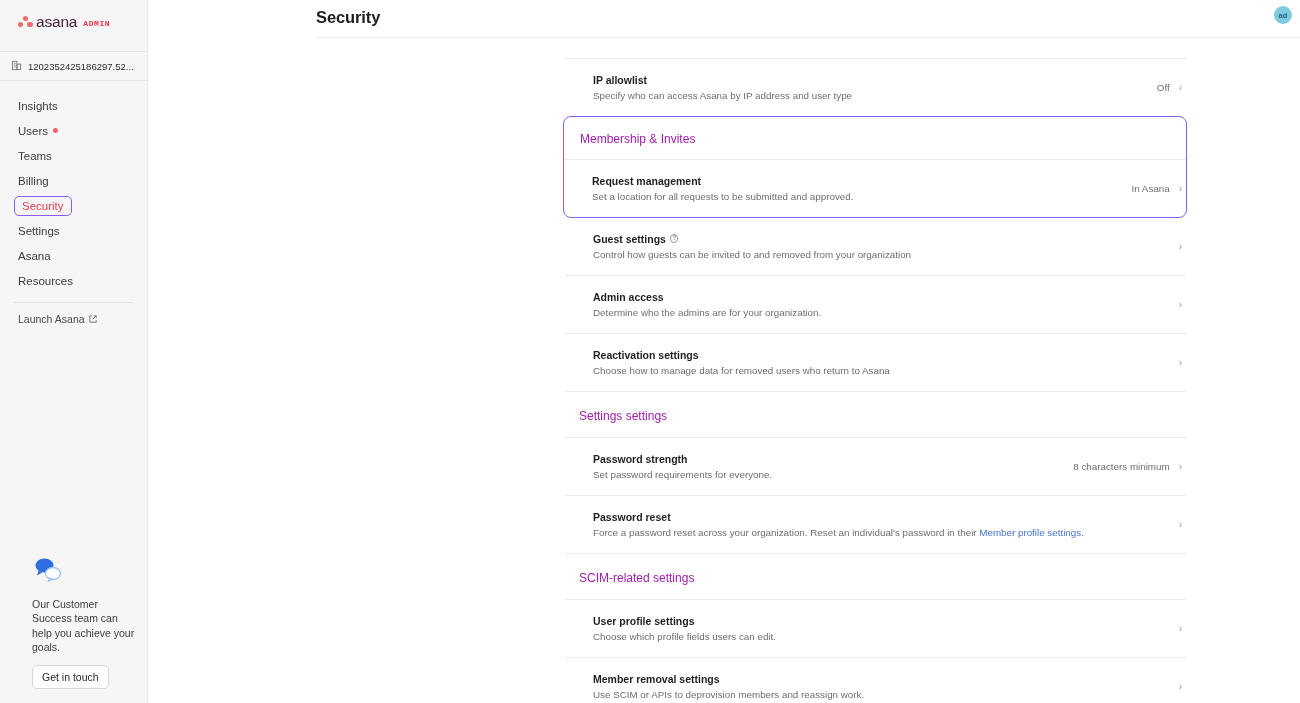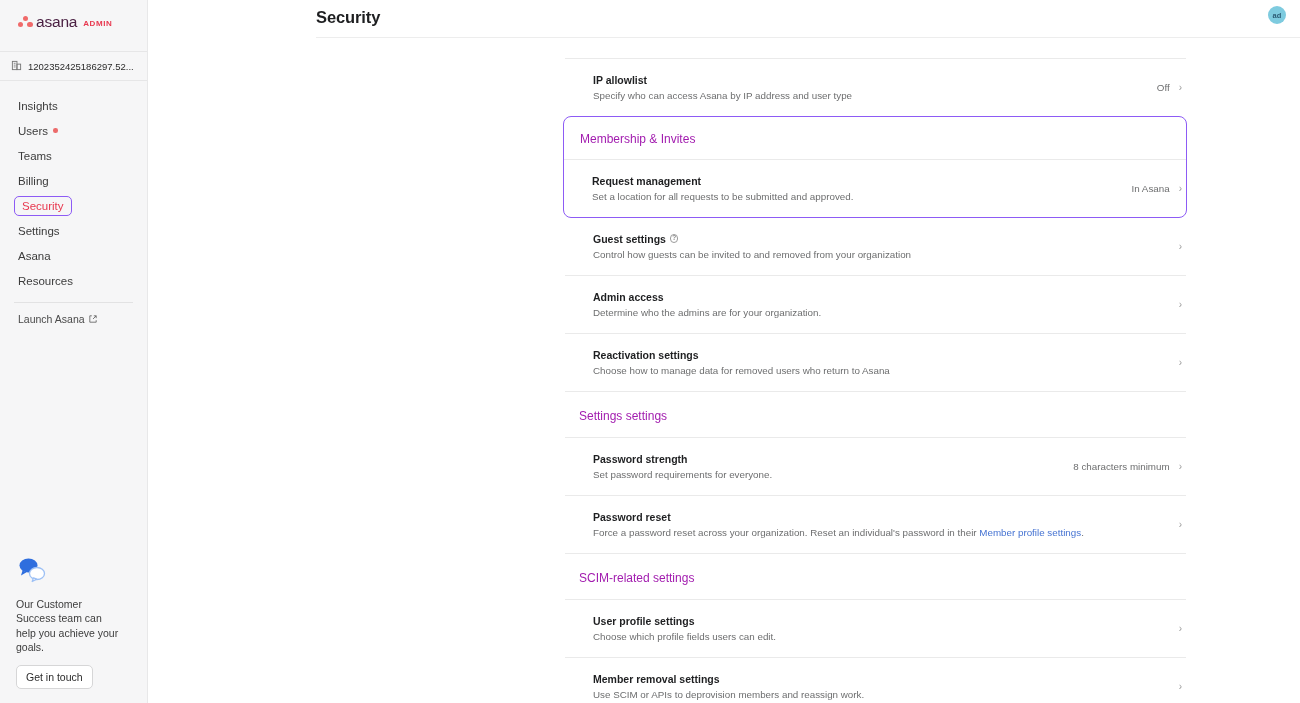--- a/index.html
+++ b/index.html
@@ -27,21 +27,21 @@
   .logo-dots i { position: absolute; border-radius: 50%; background: #f06a6a; display:block; }
   .logo-dots i:nth-child(1) { width: 5.4px; height: 5.4px; left: 4.8px; top: 0.5px; }
   .logo-dots i:nth-child(2) { width: 5.4px; height: 5.4px; left: 0px; top: 6.4px; }
   .logo-dots i:nth-child(3) { width: 5.4px; height: 5.4px; left: 9.4px; top: 6.4px; }
   .logo-word {
     font-size: 15.5px; color: #4b2143; letter-spacing: -0.2px;
     font-weight: 400; line-height: 1; text-align: center;
   }
   .logo-admin {
     font-size: 8px; color: #e8384f; font-weight: 700;
-    letter-spacing: 0.6px; margin-left: 3px; padding-top: 3px;
+    letter-spacing: 0.6px; margin-left: 3px; padding-top: 3px; font-family: Liberation Mono, monospace;
   }
 
   .org-row {
     height: 30px; display: flex; align-items: center; gap: 6px;
     padding: 0 8px 0 11px;
     border-top: 1px solid #e6e6e7;
     border-bottom: 1px solid #e6e6e7;
     margin-top: 7px;
   }
   .org-name {
@@ -70,21 +70,21 @@
 
   .nav-sep { height: 1px; background: #e2e2e3; margin: 9px 14px 0 14px; }
   .launch-row {
     display: flex; align-items: center; gap: 4px;
     padding-left: 18px; margin-top: 10px;
     font-size: 10.5px; color: #4a4a4a; cursor: pointer;
   }
   .launch-row span.txt { text-underline-offset: 1.5px; }
 
   .promo {
-    position: absolute; left: 0; bottom: 0; width: 148px;
+    position: absolute; left: 16px; bottom: 0; width: 148px;
     padding: 0 24px 14px 16px;
   }
   .promo-icon { width: 34px; height: 28px; margin-bottom: 13px; }
   .promo-text {
     font-size: 10.5px; color: #3c3c3c; line-height: 14.2px;
     margin-bottom: 11px;
   }
   .promo-btn {
     display: inline-block; border: 1px solid #d6d6d7; border-radius: 5px;
     background: #fff; font-size: 10.5px; color: #2b2b2b;
@@ -92,21 +92,21 @@
   }
 
   
   .main { flex: 1; height: 703px; position: relative; background: #fff; overflow: hidden; }
   .main-header { height: 37px; display: flex; align-items: flex-start; }
   .page-title {
     font-size: 16.5px; font-weight: 700; color: #1e1f21;
     padding: 8px 0 0 168px; letter-spacing: -0.1px;
   }
   .avatar {
-    position: absolute; right: 14px; top: 6px;
+    position: absolute; right: 8px; top: 6px;
     width: 18px; height: 18px; border-radius: 50%;
     background: #7ecbdf; color: #2c5c74; font-size: 7.5px;
     display: flex; align-items: center; justify-content: center;
     font-weight: 600; cursor: pointer;
   }
   .header-rule {
     position: absolute; left: 168px; right: 0; top: 37px;
     height: 1px; background: #ededed;
   }
 

